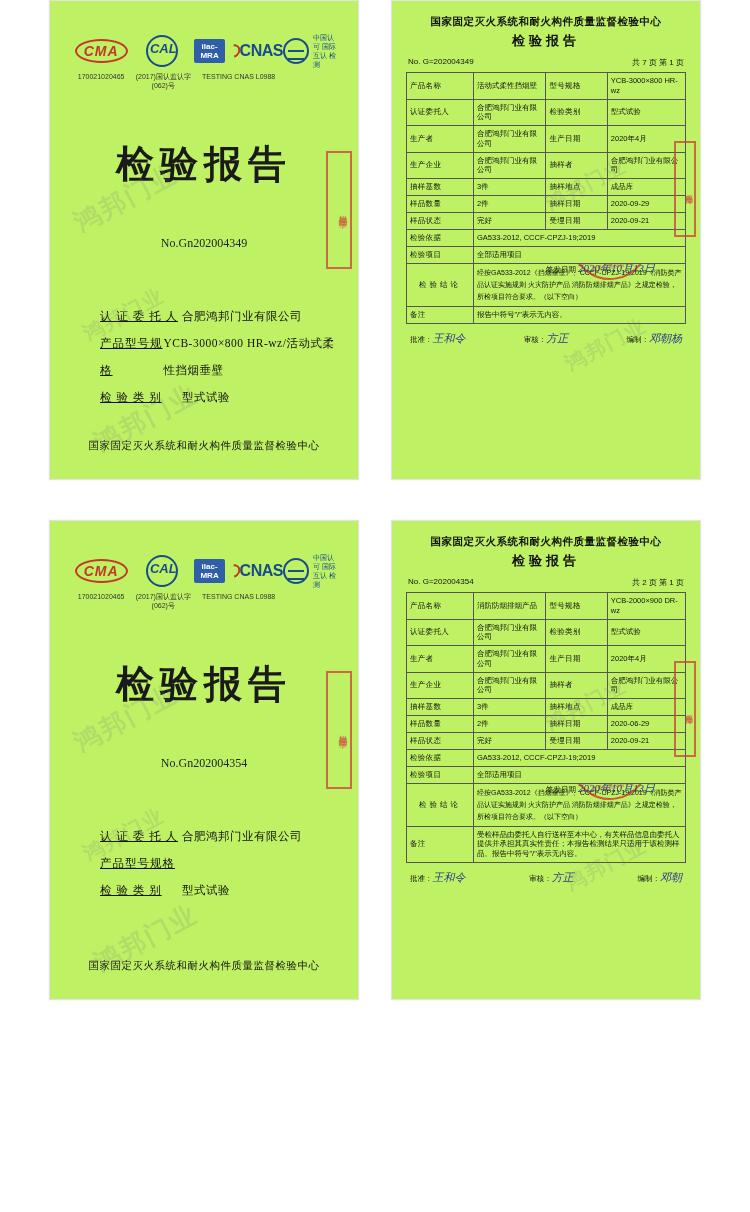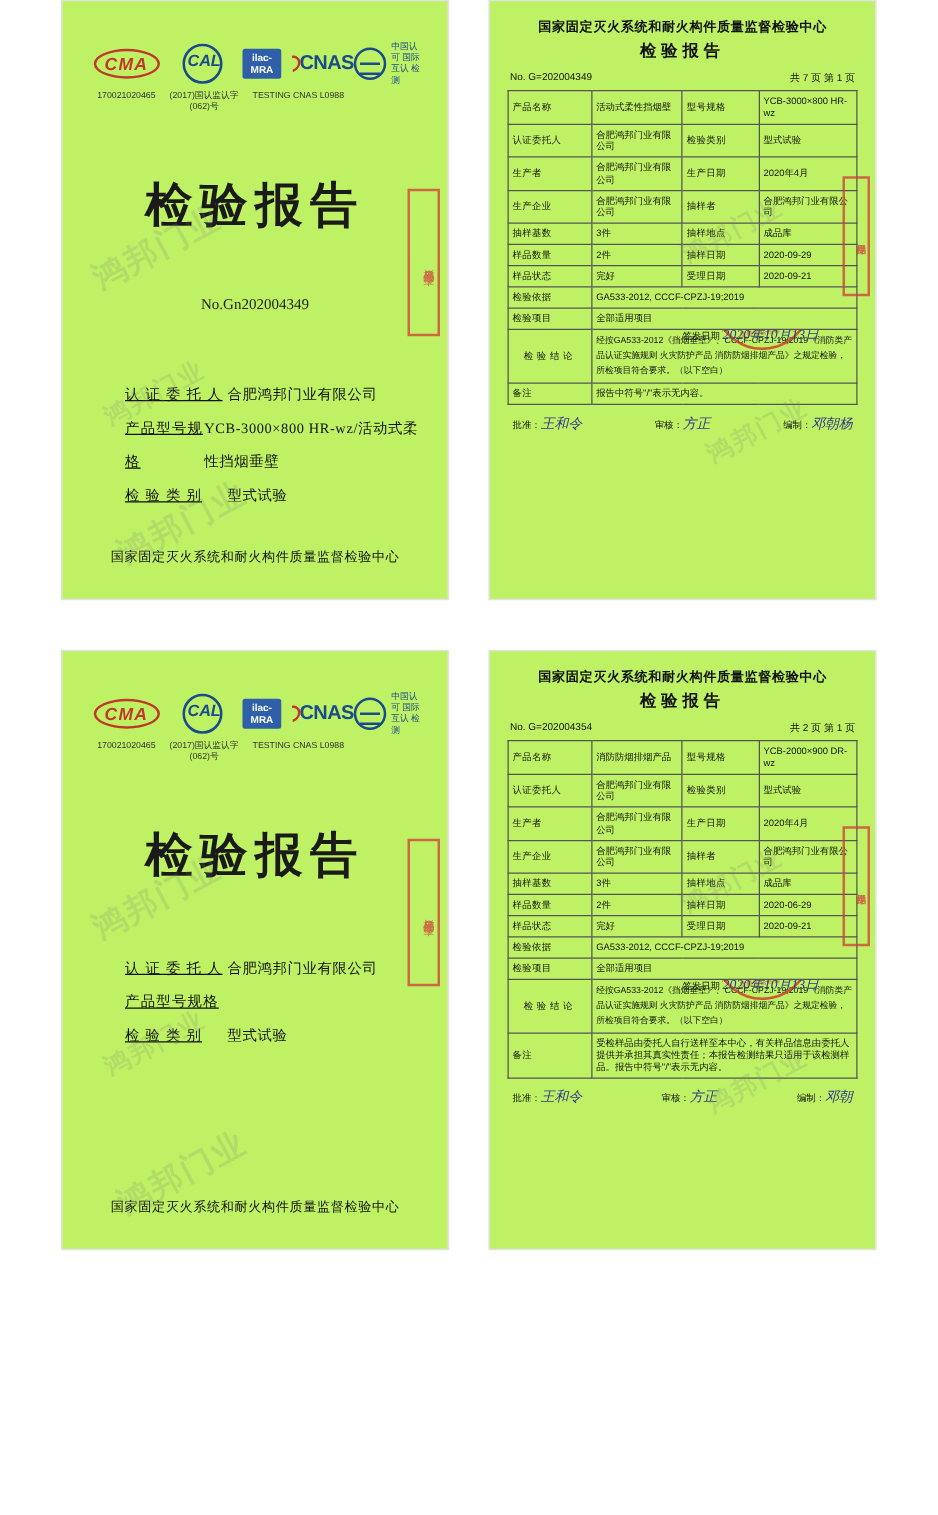--- a/index.html
+++ b/index.html
@@ -481,20 +481,21 @@
         </div>
         <div class="logo-block" style="width:62px">
           <div class="cn-recog">
             <div class="cn-recog-circ"></div>
             <div class="cn-recog-txt">中国认可 国际互认 检测</div>
           </div>
         </div>
       </div>
 
       <div class="big-title">检验报告</div>
+      <div class="report-no">No.Gn202004354</div>
 
       <div class="cover-fields">
         <div class="cf-row">
           <span class="cf-label">认 证 委 托 人</span>
           <span class="cf-value">合肥鸿邦门业有限公司</span>
         </div>
         <div class="cf-row">
           <span class="cf-label">产品型号规格</span>
         </div>
         <div class="cf-row">

